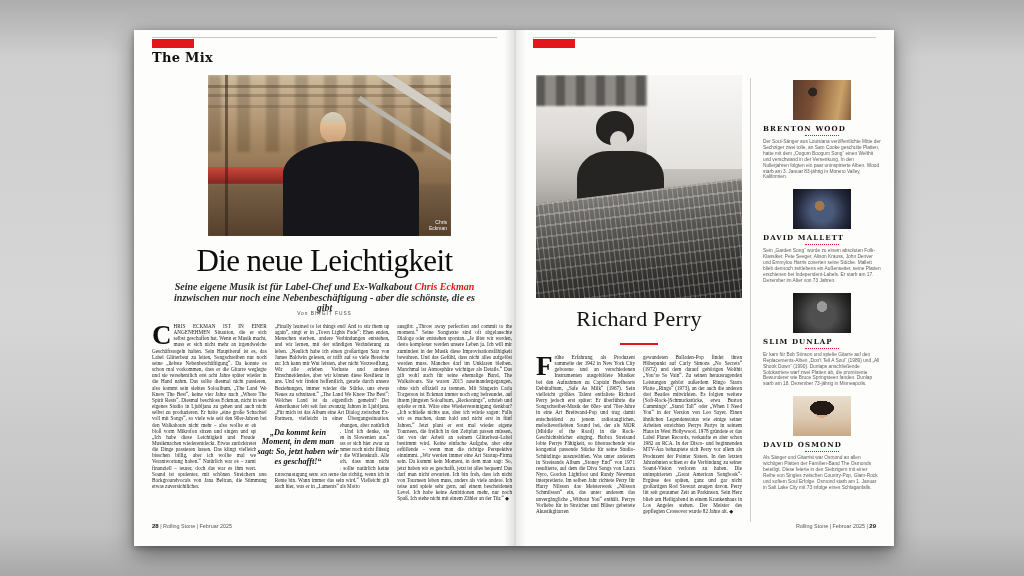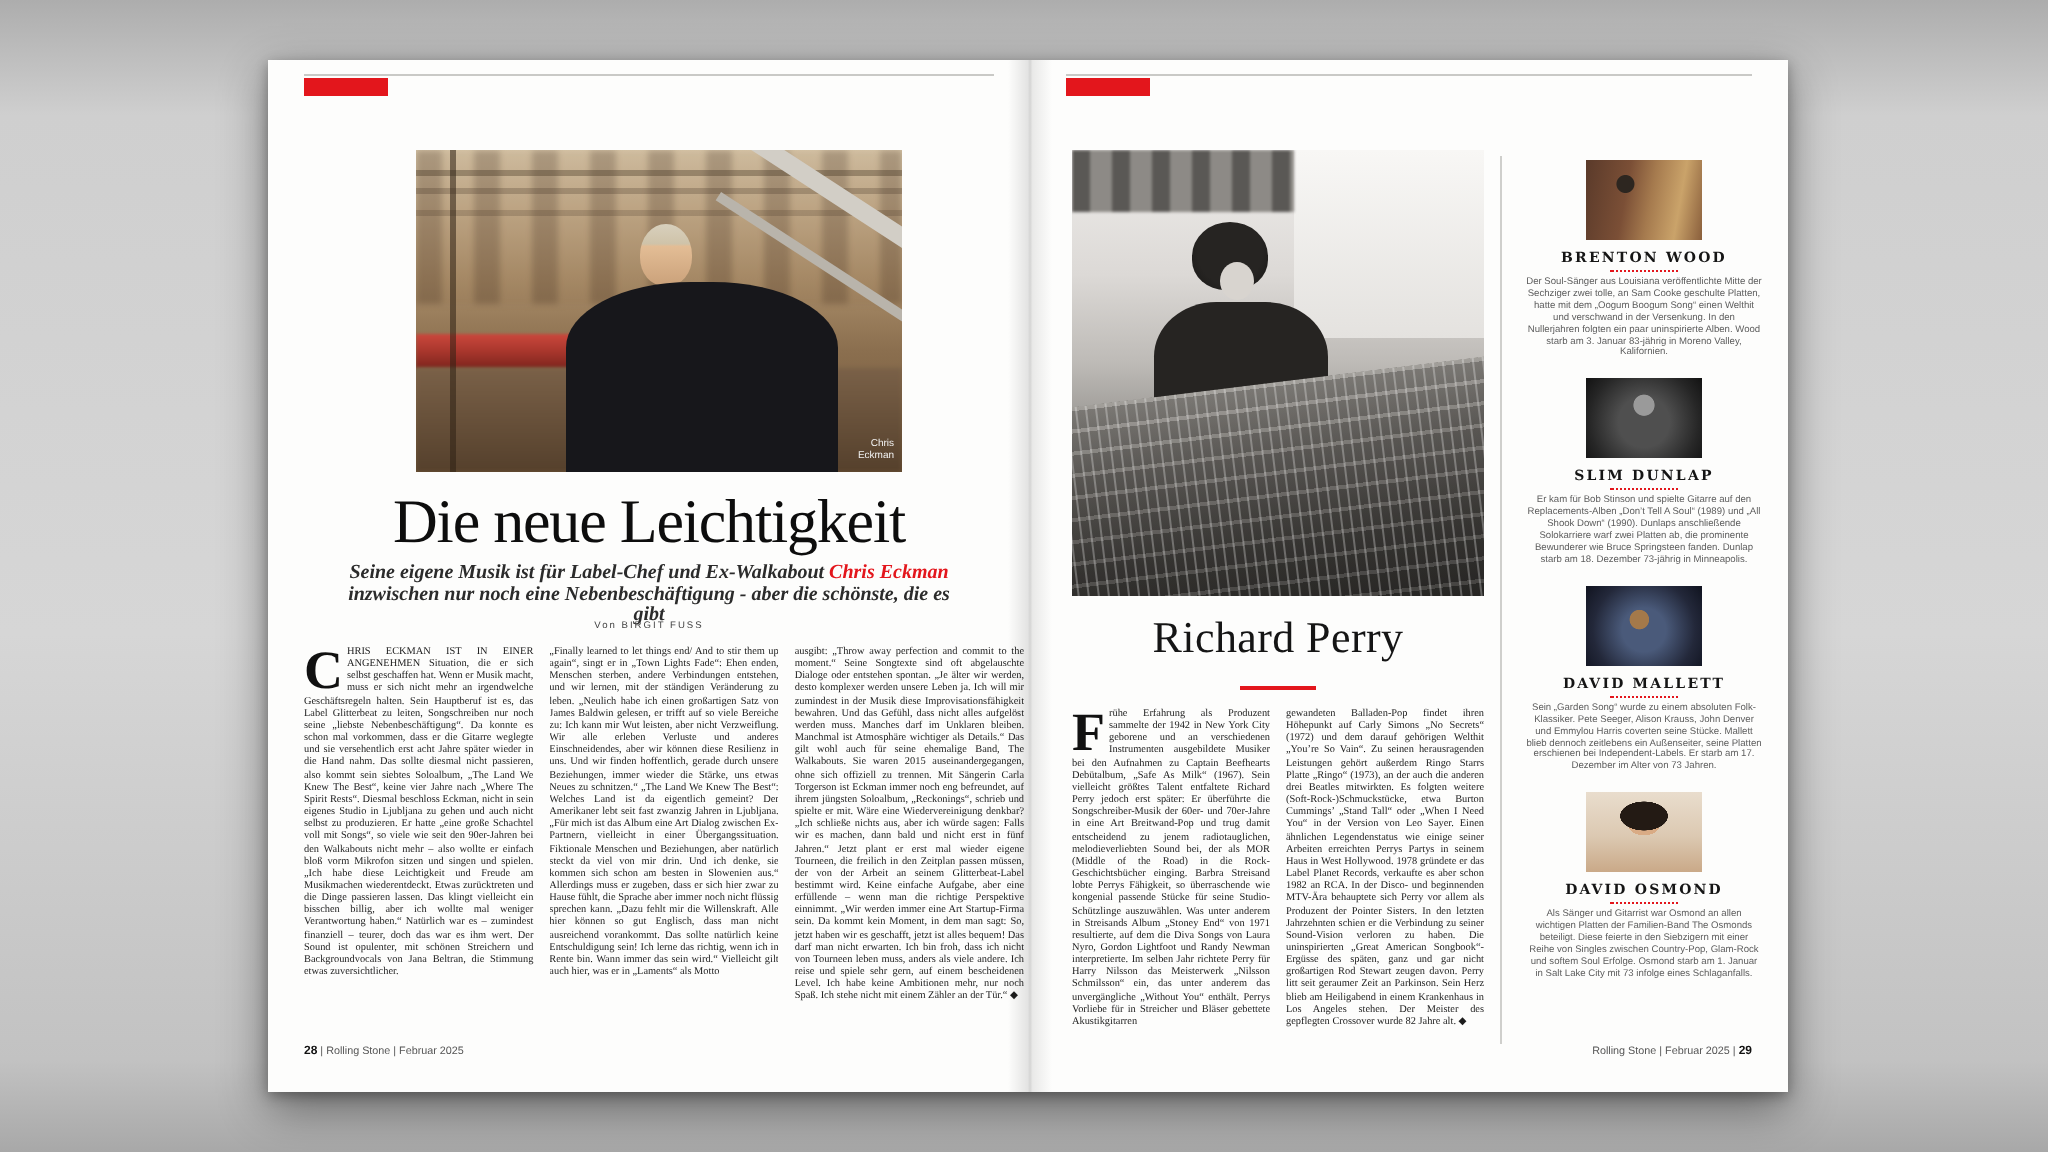--- a/index.html
+++ b/index.html
@@ -107,21 +107,21 @@
     position:absolute;left:21px;width:206px;top:276px;text-align:center;
     font-family:"Liberation Serif", serif;font-weight:normal;font-size:22px;letter-spacing:0.2px;color:#151515;
   }
   .headline-rule{position:absolute;left:105px;top:313px;width:38px;height:2px;}
   .cols-right{position:absolute;left:21px;top:324px;width:206px;height:168px;display:flex;gap:8px;}
 
   .sep-vert{position:absolute;left:235px;top:48px;width:1px;height:444px;background:#cfcfcc;}
 
   
   .sidebar{position:absolute;left:248px;top:50px;width:118px;}
-  .obit{margin-bottom:9px;text-align:center;}
+  .obit{margin-bottom:9px;text-align:left;}
   .obit-photo{width:58px;height:40px;margin:0 auto 4px auto;}
   .obit-name{
     font-family:"DejaVu Serif", serif;font-weight:bold;font-size:7px;letter-spacing:1.1px;color:#151515;
   }
   .obit-rule{width:34px;height:0;margin:2px auto 3px auto;border-bottom:1px dotted #e3161c;}
   .obit-text{
     font-family:"Liberation Sans", sans-serif;font-size:4.8px;line-height:5.9px;color:#5d5d5d;
   }
   .ph-brenton{background:
     radial-gradient(circle at 34% 30%,#2d2620 0 9%,rgba(0,0,0,0) 10%),
@@ -141,20 +141,21 @@
 </style>
 </head>
 <body>
 
 <div class="spread">
 
   <div class="page page-left">
 
     <div class="sec-head">
       <div class="sec-red accent"></div>
+      <div class="sec-label">The Mix</div>
     </div>
 
     <div class="photo-eckman">
       <div class="pe-structures"></div>
       <div class="pe-wires"></div>
       <div class="pe-train"></div>
       <div class="pe-platform"></div>
       <div class="pe-rail1"></div>
       <div class="pe-rail2"></div>
       <div class="pe-pole"></div>
@@ -166,20 +167,21 @@
     <div class="headline-left">Die neue Leichtigkeit</div>
 
     <div class="subhead"><span>Seine eigene Musik ist für Label-Chef und Ex-Walkabout </span><span class="red-text">Chris Eckman</span><span> inzwischen nur noch eine Nebenbeschäftigung - aber die schönste, die es gibt</span></div>
 
     <div class="byline">Von BIRGIT FUSS</div>
 
     <div class="cols-left">
       <div class="col bodytext"><span class="dropcap">C</span><span>HRIS ECKMAN IST IN EINER ANGENEHMEN Situation, die er sich selbst geschaffen hat. Wenn er Musik macht, muss er sich nicht mehr an irgendwelche Geschäftsregeln halten. Sein Hauptberuf ist es, das Label Glitterbeat zu leiten, Songschreiben nur noch seine „liebste Nebenbeschäftigung“. Da konnte es schon mal vorkommen, dass er die Gitarre weglegte und sie versehentlich erst acht Jahre später wieder in die Hand nahm. Das sollte diesmal nicht passieren, also kommt sein siebtes Soloalbum, „The Land We Knew The Best“, keine vier Jahre nach „Where The Spirit Rests“. Diesmal beschloss Eckman, nicht in sein eigenes Studio in Ljubljana zu gehen und auch nicht selbst zu produzieren. Er hatte „eine große Schachtel voll mit Songs“, so viele wie seit den 90er-Jahren bei den Walkabouts nicht mehr – also wollte er einfach bloß vorm Mikrofon sitzen und singen und spielen. „Ich habe diese Leichtigkeit und Freude am Musikmachen wiederentdeckt. Etwas zurücktreten und die Dinge passieren lassen. Das klingt vielleicht ein bisschen billig, aber ich wollte mal weniger Verantwortung haben.“ Natürlich war es – zumindest finanziell – teurer, doch das war es ihm wert. Der Sound ist opulenter, mit schönen Streichern und Backgroundvocals von Jana Beltran, die Stimmung etwas zuversichtlicher.</span></div>
       <div class="col bodytext">„Finally learned to let things end/ And to stir them up again“, singt er in „Town Lights Fade“: Ehen enden, Menschen sterben, andere Verbindungen entstehen, und wir lernen, mit der ständigen Veränderung zu leben. „Neulich habe ich einen großartigen Satz von James Baldwin gelesen, er trifft auf so viele Bereiche zu: Ich kann mir Wut leisten, aber nicht Verzweiflung. Wir alle erleben Verluste und anderes Einschneidendes, aber wir können diese Resilienz in uns. Und wir finden hoffentlich, gerade durch unsere Beziehungen, immer wieder die Stärke, uns etwas Neues zu schnitzen.“ „The Land We Knew The Best“: Welches Land ist da eigentlich gemeint? Der Amerikaner lebt seit fast zwanzig Jahren in Ljubljana. „Für mich ist das Album eine Art Dialog zwischen Ex-Partnern, vielleicht in einer Übergangssituation. Fiktionale Menschen und Beziehungen, aber natürlich steckt da viel von mir drin. Und ich denke, sie kommen sich schon am besten in Slowenien aus.“ Allerdings muss er zugeben, dass er sich hier zwar zu Hause fühlt, die Sprache aber immer noch nicht flüssig sprechen kann. „Dazu fehlt mir die Willenskraft. Alle hier können so gut Englisch, dass man nicht ausreichend vorankommt. Das sollte natürlich keine Entschuldigung sein! Ich lerne das richtig, wenn ich in Rente bin. Wann immer das sein wird.“ Vielleicht gilt auch hier, was er in „Laments“ als Motto</div>
       <div class="col bodytext">ausgibt: „Throw away perfection and commit to the moment.“ Seine Songtexte sind oft abgelauschte Dialoge oder entstehen spontan. „Je älter wir werden, desto komplexer werden unsere Leben ja. Ich will mir zumindest in der Musik diese Improvisationsfähigkeit bewahren. Und das Gefühl, dass nicht alles aufgelöst werden muss. Manches darf im Unklaren bleiben. Manchmal ist Atmosphäre wichtiger als Details.“ Das gilt wohl auch für seine ehemalige Band, The Walkabouts. Sie waren 2015 auseinandergegangen, ohne sich offiziell zu trennen. Mit Sängerin Carla Torgerson ist Eckman immer noch eng befreundet, auf ihrem jüngsten Soloalbum, „Reckonings“, schrieb und spielte er mit. Wäre eine Wiedervereinigung denkbar? „Ich schließe nichts aus, aber ich würde sagen: Falls wir es machen, dann bald und nicht erst in fünf Jahren.“ Jetzt plant er erst mal wieder eigene Tourneen, die freilich in den Zeitplan passen müssen, der von der Arbeit an seinem Glitterbeat-Label bestimmt wird. Keine einfache Aufgabe, aber eine erfüllende – wenn man die richtige Perspektive einnimmt. „Wir werden immer eine Art Startup-Firma sein. Da kommt kein Moment, in dem man sagt: So, jetzt haben wir es geschafft, jetzt ist alles bequem! Das darf man nicht erwarten. Ich bin froh, dass ich nicht von Tourneen leben muss, anders als viele andere. Ich reise und spiele sehr gern, auf einem bescheidenen Level. Ich habe keine Ambitionen mehr, nur noch Spaß. Ich stehe nicht mit einem Zähler an der Tür.“ ◆</div>
+      <div class="pullquote">„Da kommt kein Moment, in dem man sagt: So, jetzt haben wir es geschafft!“</div>
     </div>
 
     <div class="footer footer-left"><b>28</b>&nbsp;|&nbsp;<span>Rolling Stone | Februar 2025</span></div>
   </div>
 
   <div class="page page-right">
 
     <div class="sec-head">
       <div class="sec-red accent"></div>
     </div>
@@ -206,32 +208,32 @@
     <div class="sep-vert"></div>
 
     <div class="sidebar">
       <div class="obit">
         <div class="obit-photo ph-brenton"></div>
         <div class="obit-name">BRENTON WOOD</div>
         <div class="obit-rule"></div>
         <div class="obit-text">Der Soul-Sänger aus Louisiana veröffentlichte Mitte der Sechziger zwei tolle, an Sam Cooke geschulte Platten, hatte mit dem „Oogum Boogum Song“ einen Welthit und verschwand in der Versenkung. In den Nullerjahren folgten ein paar uninspirierte Alben. Wood starb am 3. Januar 83-jährig in Moreno Valley, Kalifornien.</div>
       </div>
       <div class="obit">
+        <div class="obit-photo ph-mallett"></div>
+        <div class="obit-name">DAVID MALLETT</div>
+        <div class="obit-rule"></div>
+        <div class="obit-text">Sein „Garden Song“ wurde zu einem absoluten Folk-Klassiker. Pete Seeger, Alison Krauss, John Denver und Emmylou Harris coverten seine Stücke. Mallett blieb dennoch zeitlebens ein Außenseiter, seine Platten erschienen bei Independent-Labels. Er starb am 17. Dezember im Alter von 73 Jahren.</div>
+      </div>
+      <div class="obit">
         <div class="obit-photo ph-dunlap"></div>
         <div class="obit-name">SLIM DUNLAP</div>
         <div class="obit-rule"></div>
         <div class="obit-text">Er kam für Bob Stinson und spielte Gitarre auf den Replacements-Alben „Don’t Tell A Soul“ (1989) und „All Shook Down“ (1990). Dunlaps anschließende Solokarriere warf zwei Platten ab, die prominente Bewunderer wie Bruce Springsteen fanden. Dunlap starb am 18. Dezember 73-jährig in Minneapolis.</div>
       </div>
       <div class="obit">
-        <div class="obit-photo ph-mallett"></div>
-        <div class="obit-name">DAVID MALLETT</div>
-        <div class="obit-rule"></div>
-        <div class="obit-text">Sein „Garden Song“ wurde zu einem absoluten Folk-Klassiker. Pete Seeger, Alison Krauss, John Denver und Emmylou Harris coverten seine Stücke. Mallett blieb dennoch zeitlebens ein Außenseiter, seine Platten erschienen bei Independent-Labels. Er starb am 17. Dezember im Alter von 73 Jahren.</div>
-      </div>
-      <div class="obit">
         <div class="obit-photo ph-osmond"></div>
         <div class="obit-name">DAVID OSMOND</div>
         <div class="obit-rule"></div>
         <div class="obit-text">Als Sänger und Gitarrist war Osmond an allen wichtigen Platten der Familien-Band The Osmonds beteiligt. Diese feierte in den Siebzigern mit einer Reihe von Singles zwischen Country-Pop, Glam-Rock und softem Soul Erfolge. Osmond starb am 1. Januar in Salt Lake City mit 73 infolge eines Schlaganfalls.</div>
       </div>
     </div>
 
     <div class="footer footer-right"><span>Rolling Stone | Februar 2025</span>&nbsp;|&nbsp;<b>29</b></div>
   </div>
 

